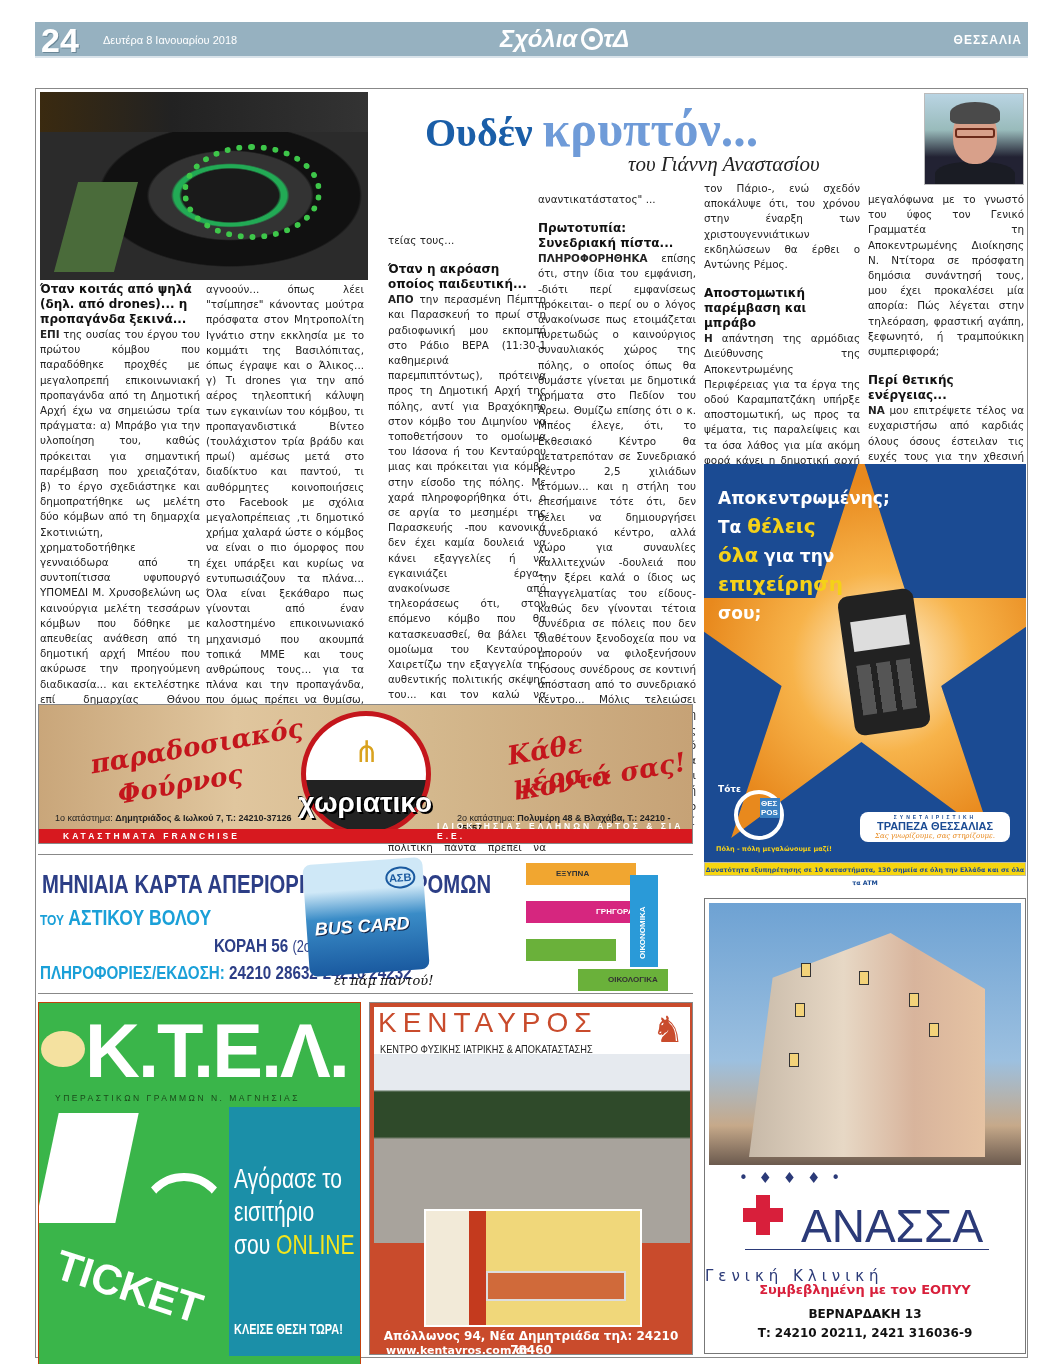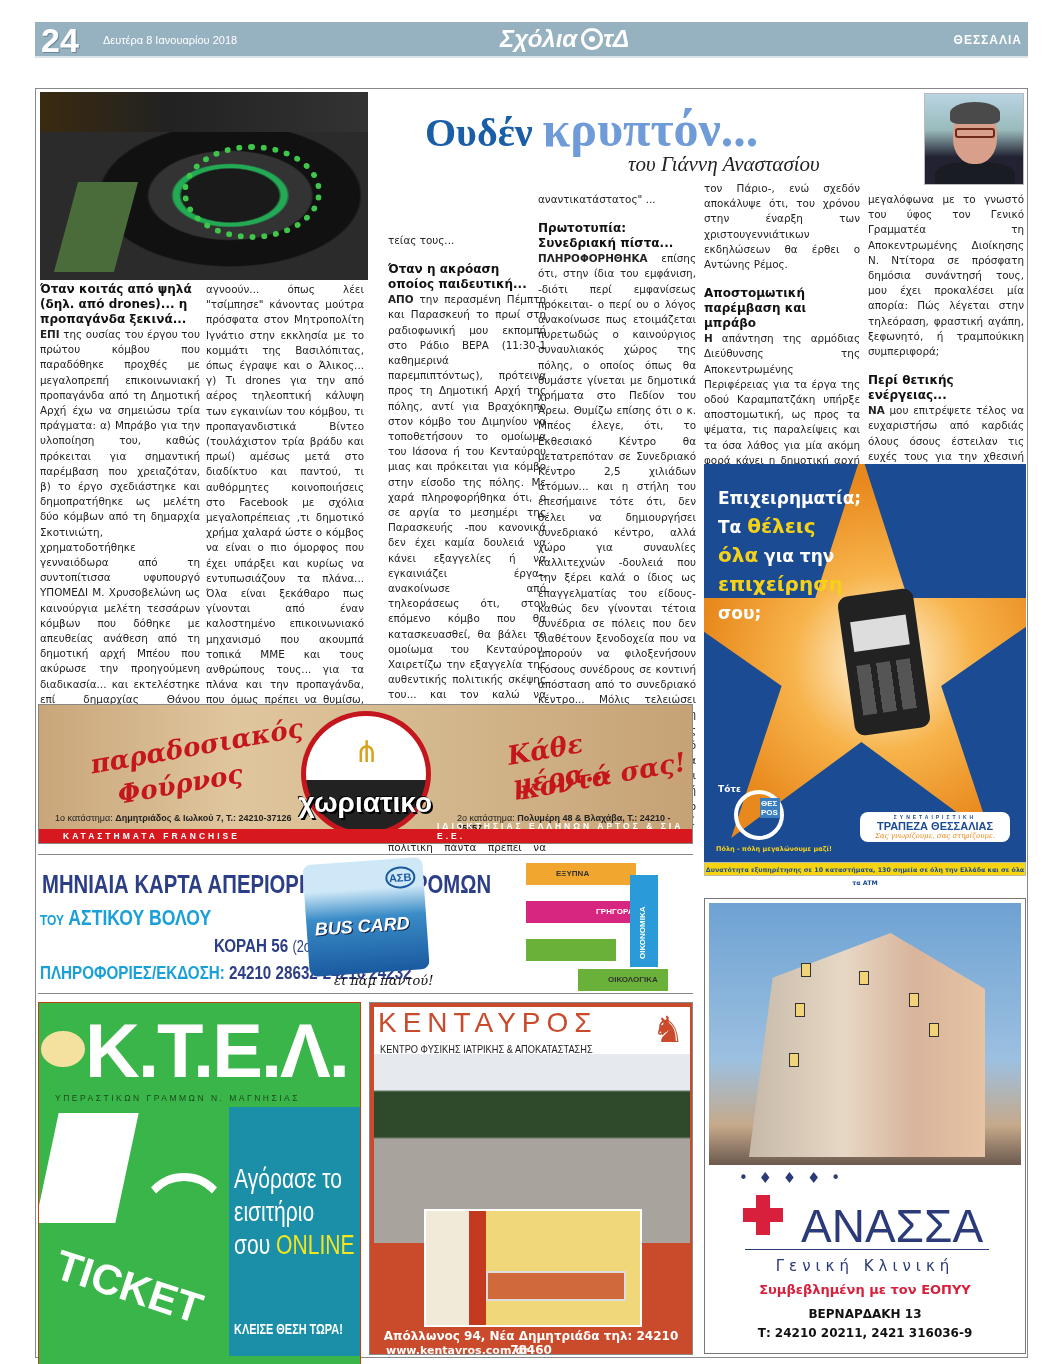--- a/index.html
+++ b/index.html
@@ -92,21 +92,21 @@
 .ad-anassa{position:absolute;left:704px;top:898px;width:322px;height:456px;border:1px solid #777;overflow:hidden;background:#fff}
 .ad-anassa .pic{position:absolute;left:4px;top:4px;width:312px;height:262px;background:linear-gradient(#6ea2d3,#9cc0e0 60%,#c6a98a 85%,#6b5a4e)}
 .ad-anassa .bld{position:absolute;left:40px;top:30px;width:236px;height:224px;background:linear-gradient(90deg,#c7b9a8,#e7d8c5 40%,#d8b49c 70%,#e6c3a3);clip-path:polygon(10% 20%,60% 0,100% 25%,100% 100%,0 100%)}
 .ad-anassa .win{position:absolute;width:10px;height:14px;background:#f3d37a;border:1px solid #333}
 .ad-anassa .logo{position:absolute;left:36px;top:300px;font:46px "Liberation Sans",sans-serif;color:#2b3a78}
 .ad-anassa .cross{position:absolute;left:38px;top:296px;width:40px;height:40px}
 .ad-anassa .cross:before{content:"";position:absolute;left:13px;top:0;width:14px;height:40px;background:#d81f3b}
 .ad-anassa .cross:after{content:"";position:absolute;left:0;top:13px;width:40px;height:14px;background:#d81f3b}
 .ad-anassa .leaves{position:absolute;left:34px;top:270px;font:15px "DejaVu Sans",sans-serif;color:#2b3a78;letter-spacing:3px}
 .ad-anassa .line{position:absolute;left:40px;top:350px;width:244px;height:1px;background:#2b3a78}
-.ad-anassa .g{position:absolute;left:0;top:358px;width:100%;text-align:center;font:15px "DejaVu Sans",sans-serif;color:#2b3a78;letter-spacing:5px}
+.ad-anassa .g{position:absolute;left:0;top:368px;width:100%;font:15px "DejaVu Sans",sans-serif;color:#2b3a78;letter-spacing:5px}
 .ad-anassa .e{position:absolute;left:0;top:383px;width:100%;text-align:center;font:bold 13px "DejaVu Sans",sans-serif;color:#d81f3b}
 .ad-anassa .a{position:absolute;left:0;top:408px;width:100%;text-align:center;font:bold 12px "DejaVu Sans",sans-serif;color:#111}
 .ad-anassa .t{position:absolute;left:0;top:427px;width:100%;text-align:center;font:bold 12px "DejaVu Sans",sans-serif;color:#111}
 </style>
 </head>
 <body>
 
 <div class="hdr">
   <span class="pgnum">24</span>
   <span class="hdate">Δευτέρα 8 Ιανουαρίου 2018</span>
@@ -213,21 +213,21 @@
   <div class="room">
       <div class="bed"></div>
     </div>
   <div class="a1">Απόλλωνος 94, Νέα Δημητριάδα τηλ: 24210 78460</div>
   <div class="a2">www.kentavros.com.gr</div>
 </div>
 
 <div class="ad-bank">
   <div class="star"></div>
   <div class="h">
-    <span>Επιχειρηματία;</span><br>
+    <span>Αποκεντρωμένης;</span><br>
     <span>Τα</span> <span class="y">θέλεις</span><br>
     <span class="y">όλα</span> <span>για την</span><br>
     <span class="y">επιχείρηση</span><br>
     <span>σου;</span>
   </div>
   <div class="pos">
       <div class="scr"></div>
       <div class="keys"></div>
     </div>
   <div class="tote">Τότε</div>

